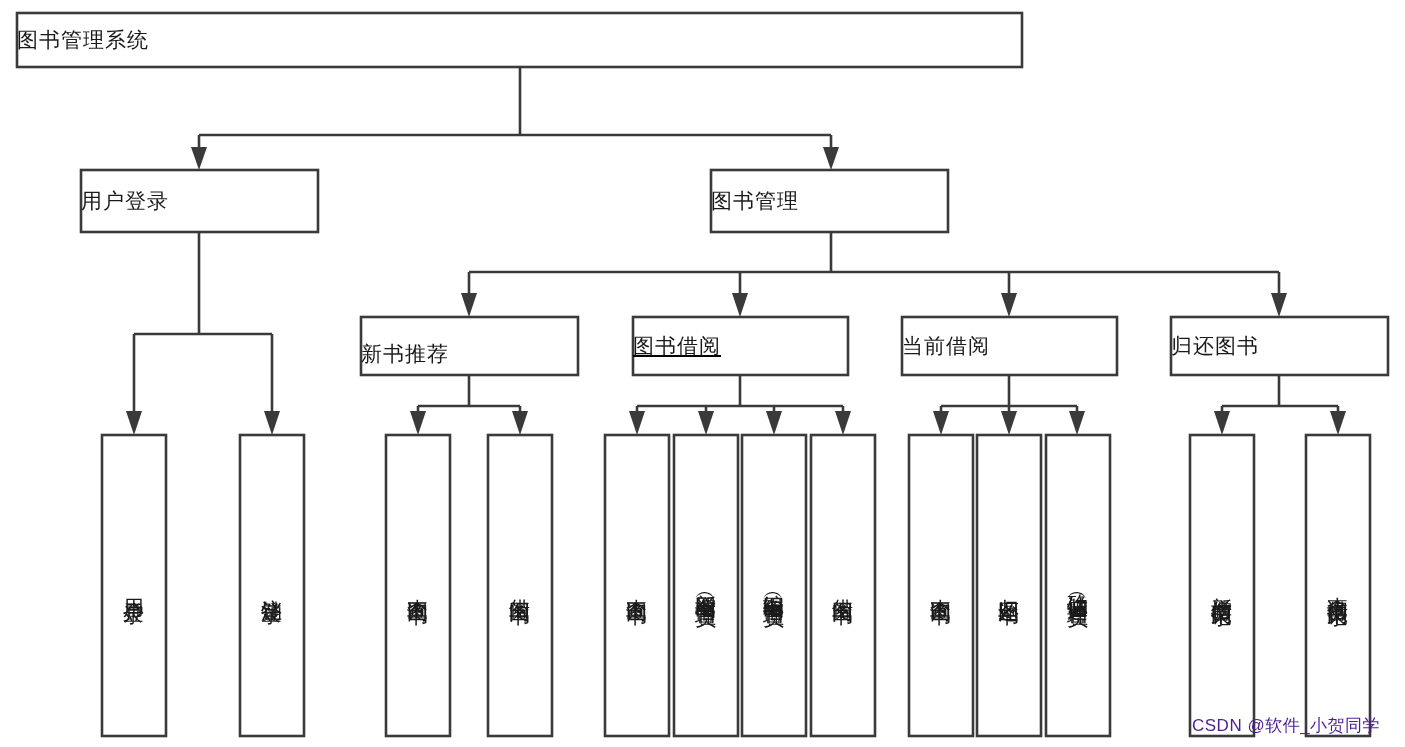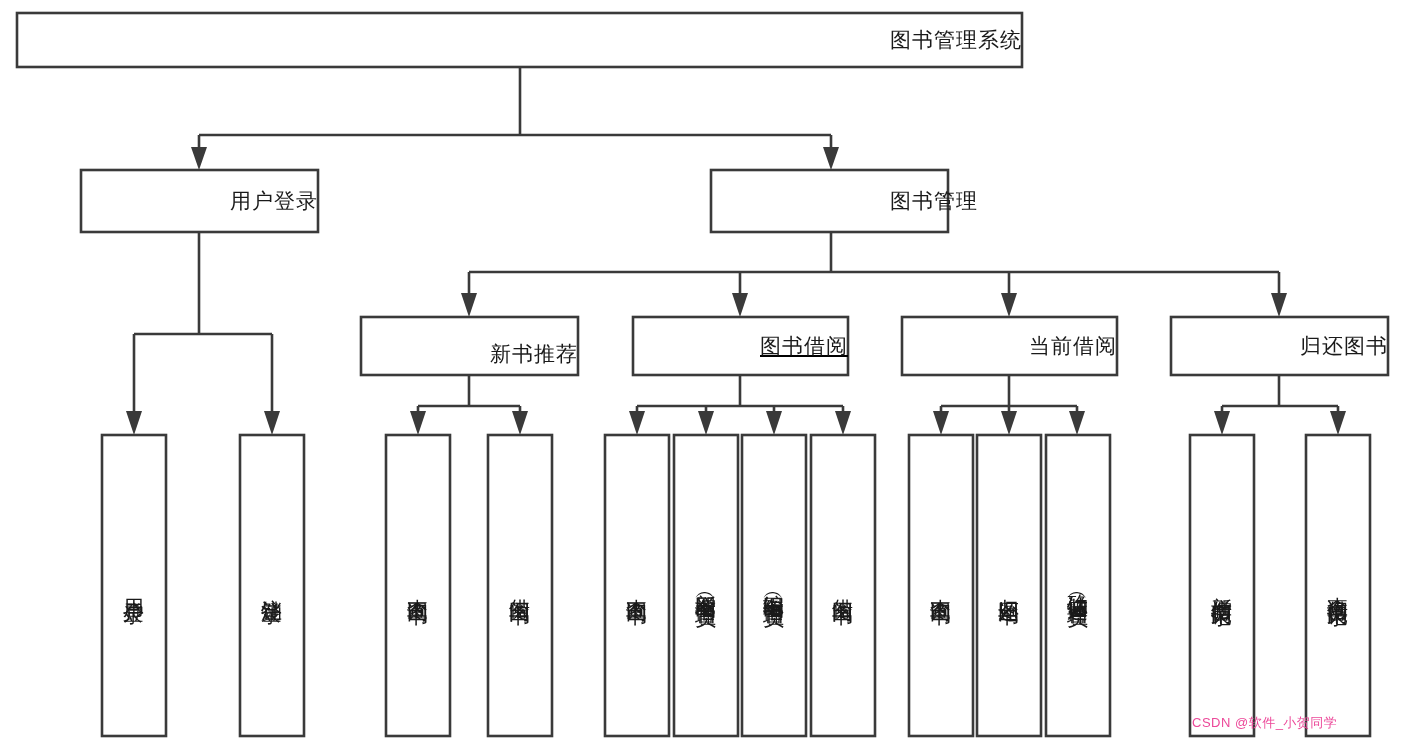--- a/index.html
+++ b/index.html
@@ -56,37 +56,37 @@
     font-size: 21px;
     line-height: 1;
     letter-spacing: 2px;
     color: #1a1a1a;
     white-space: nowrap;
   }
   .hlabel-wrap {
     position: absolute;
     display: flex;
     align-items: center;
-    justify-content: flex-end;
+    justify-content: flex-start;
     pointer-events: none;
   }
   .hlabel-text {
     font-family: "Liberation Sans", "DejaVu Sans", sans-serif;
     font-size: 21px;
     color: #1a1a1a;
     letter-spacing: 1px;
     white-space: nowrap;
   }
   #watermark {
     position: absolute;
     left: 1192px;
     top: 714px;
     font-family: "Liberation Sans", "DejaVu Sans", sans-serif;
-    font-size: 13px;
-    color: #ec4899;
+    font-size: 17px;
+    color: #4c1d95;
     letter-spacing: 0.5px;
     white-space: nowrap;
     pointer-events: none;
   }
 </style>
 </head>
 <body>
 
 <div id="diagram-root">
 
@@ -199,21 +199,21 @@
   </svg>
 
   <div class="hlabel-wrap" style="left:17px; top:13px; width:1005px; height:54px;">
     <span class="hlabel-text">图书管理系统</span>
   </div>
 
   <div class="hlabel-wrap" style="left:81px; top:170px; width:237px; height:62px;">
     <span class="hlabel-text">用户登录</span>
   </div>
 
-  <div class="hlabel-wrap" style="left:741px; top:170px; width:237px; height:62px;">
+  <div class="hlabel-wrap" style="left:711px; top:170px; width:237px; height:62px;">
     <span class="hlabel-text">图书管理</span>
   </div>
 
   <div class="hlabel-wrap" style="left:361px; top:317px; width:217px; height:73px;">
     <span class="hlabel-text">新书推荐</span>
   </div>
 
   <div class="hlabel-wrap" style="left:633px; top:317px; width:215px; height:58px;text-decoration:underline;">
     <span class="hlabel-text">图书借阅</span>
   </div>

